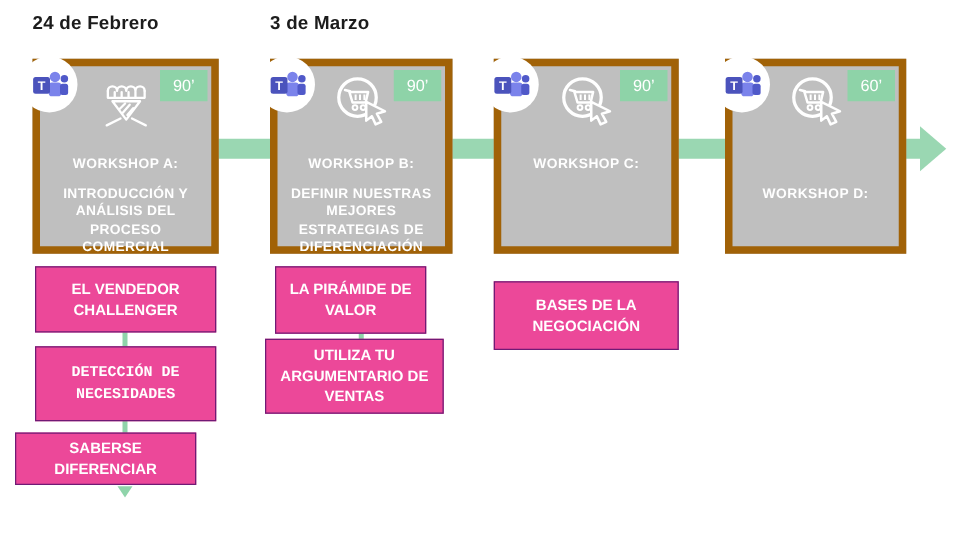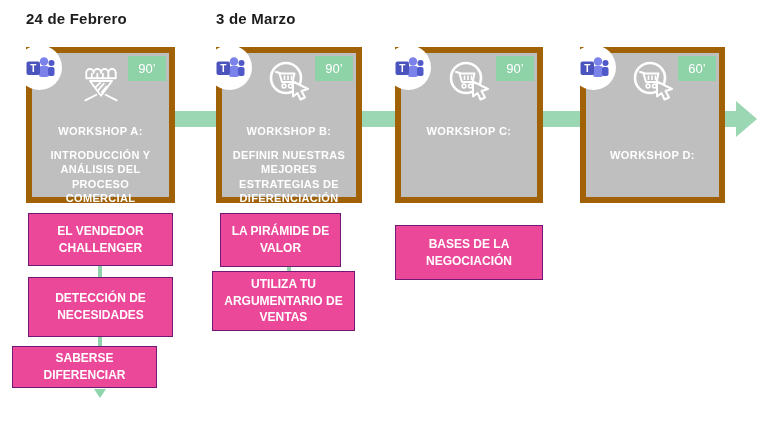--- a/index.html
+++ b/index.html
@@ -164,21 +164,21 @@
     <div class="gicon">
       <svg width="48" height="46" viewBox="0 0 48 46">
           <use href="#cart-click"></use>
         </svg>
     </div>
     <div class="wtitle">WORKSHOP D:</div>
   </div>
 
   <div class="topic" style="left:28px;top:213px;width:145px;height:53px;">EL VENDEDOR CHALLENGER</div>
   <div class="vconn" style="left:98px;top:265px;height:13px;"></div>
-  <div class="topic" style="left:28px;top:277px;width:145px;height:60px;">DETECCIÓN DE NECESIDADES</div>
+  <div class="topic" style="left:28px;top:277px;width:145px;height:60px;font-family:Liberation Mono, monospace;">DETECCIÓN DE NECESIDADES</div>
   <div class="vconn" style="left:98px;top:336px;height:11px;"></div>
   <div class="topic" style="left:12px;top:346px;width:145px;height:42px;">SABERSE DIFERENCIAR</div>
   <div class="downarrow" style="left:94px;top:389px;"></div>
 
   <div class="topic" style="left:220px;top:213px;width:121px;height:54px;">LA PIRÁMIDE DE VALOR</div>
   <div class="vconn" style="left:287px;top:266px;height:6px;"></div>
   <div class="topic" style="left:212px;top:271px;width:143px;height:60px;">UTILIZA TU ARGUMENTARIO DE VENTAS</div>
 
   <div class="topic" style="left:395px;top:213px;width:148px;height:55px;margin-top:12px;">BASES DE LA NEGOCIACIÓN</div>
 

